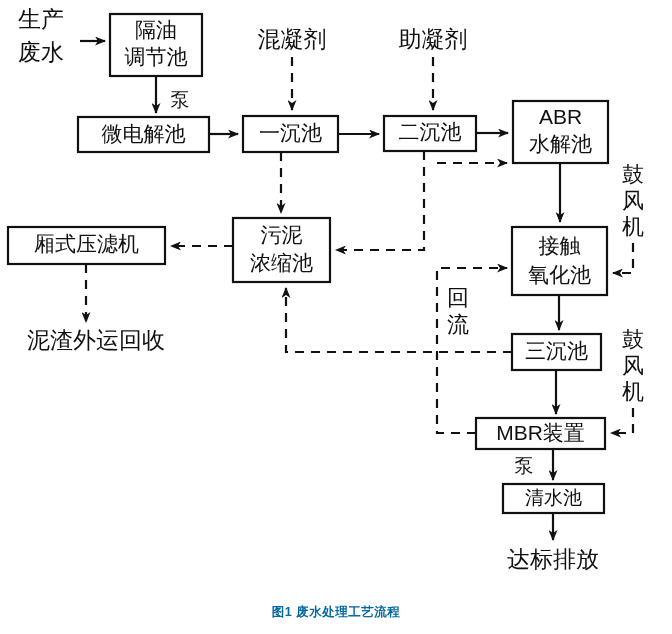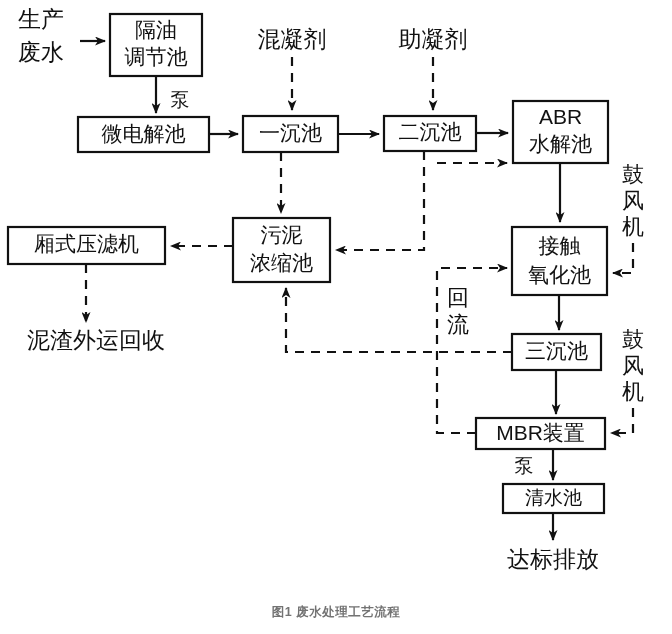--- a/index.html
+++ b/index.html
@@ -61,21 +61,21 @@
     dominant-baseline: middle;
   }
   .caption {
     position: absolute;
     left: 0;
     top: 604px;
     width: 672px;
     text-align: center;
     font-size: 12.5px;
     font-weight: bold;
-    color: #737373;
+    color: #0369a1;
     font-family: "Liberation Sans", "DejaVu Sans", sans-serif;
     letter-spacing: 0.5px;
   }
 </style>
 </head>
 <body>
 
 <div id="diagram-root">
 
   <svg id="flow-svg" viewBox="0 0 672 634">

